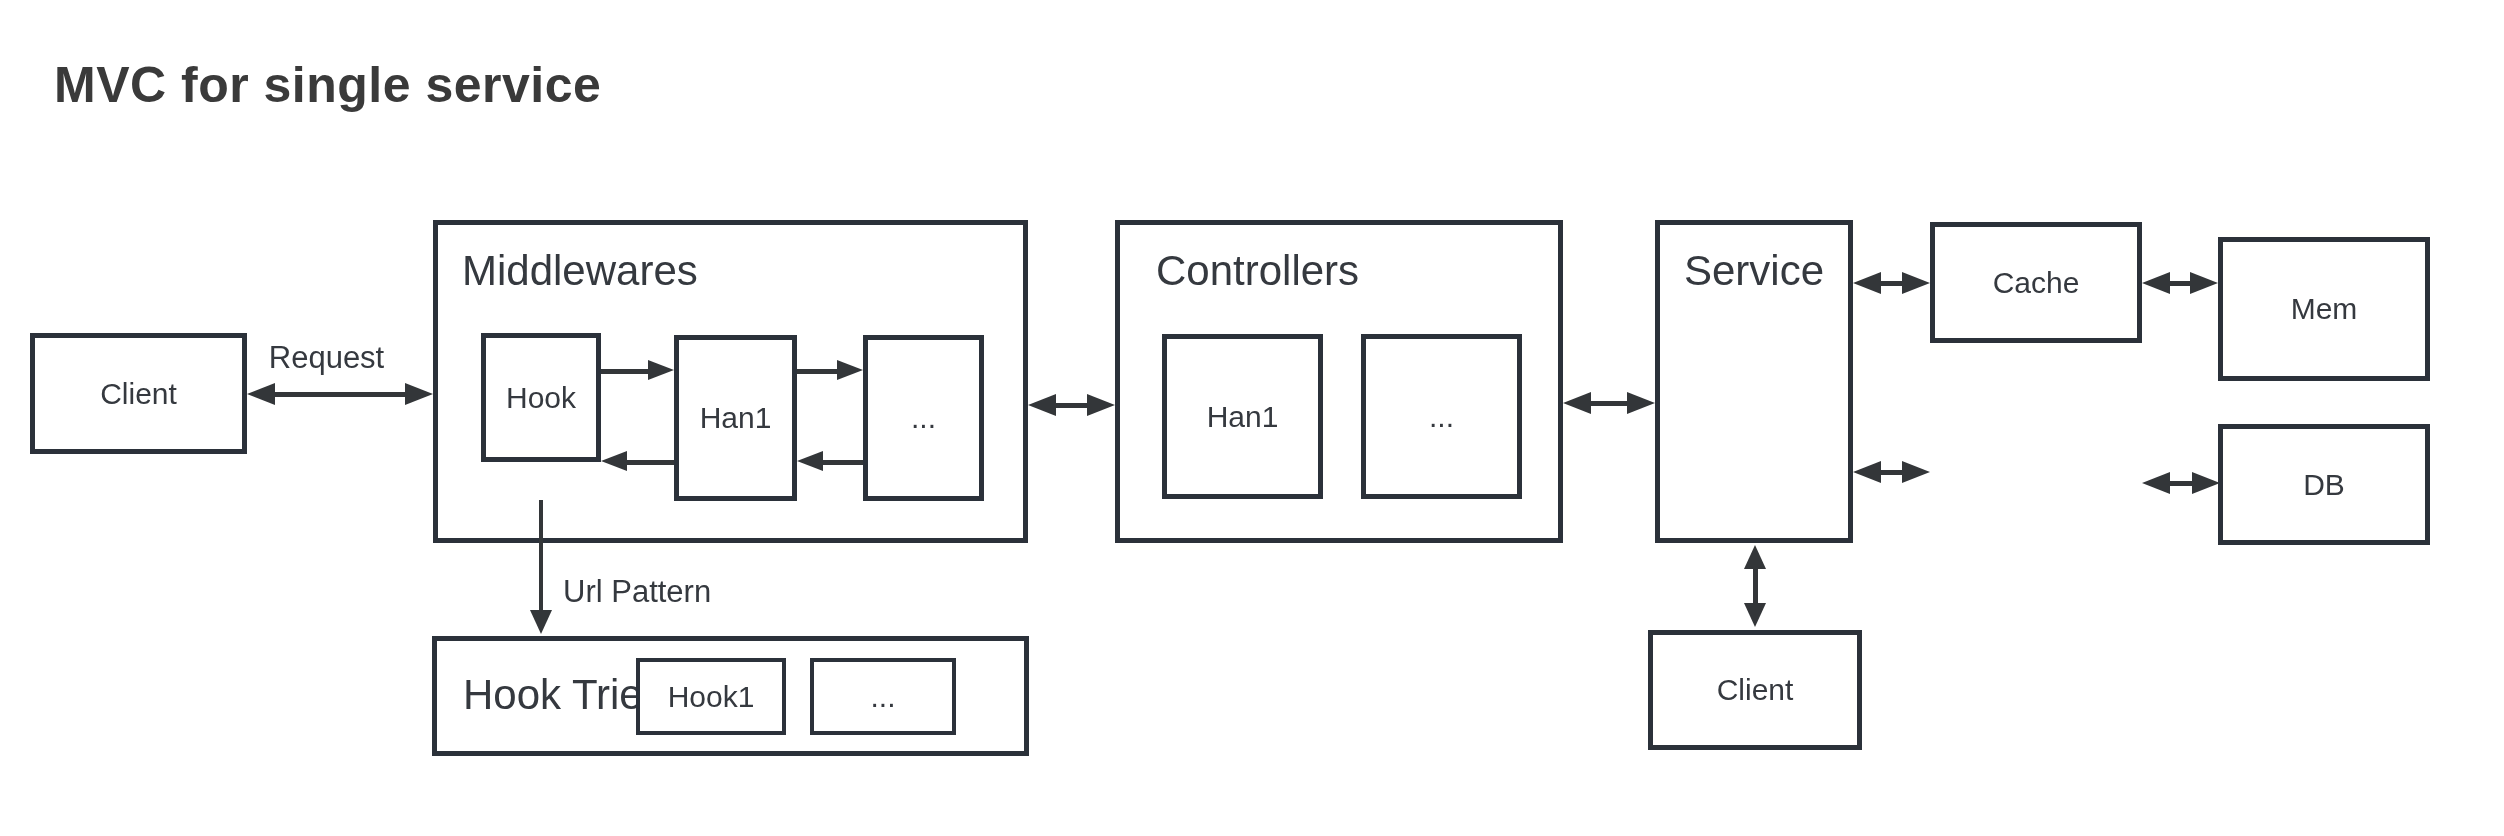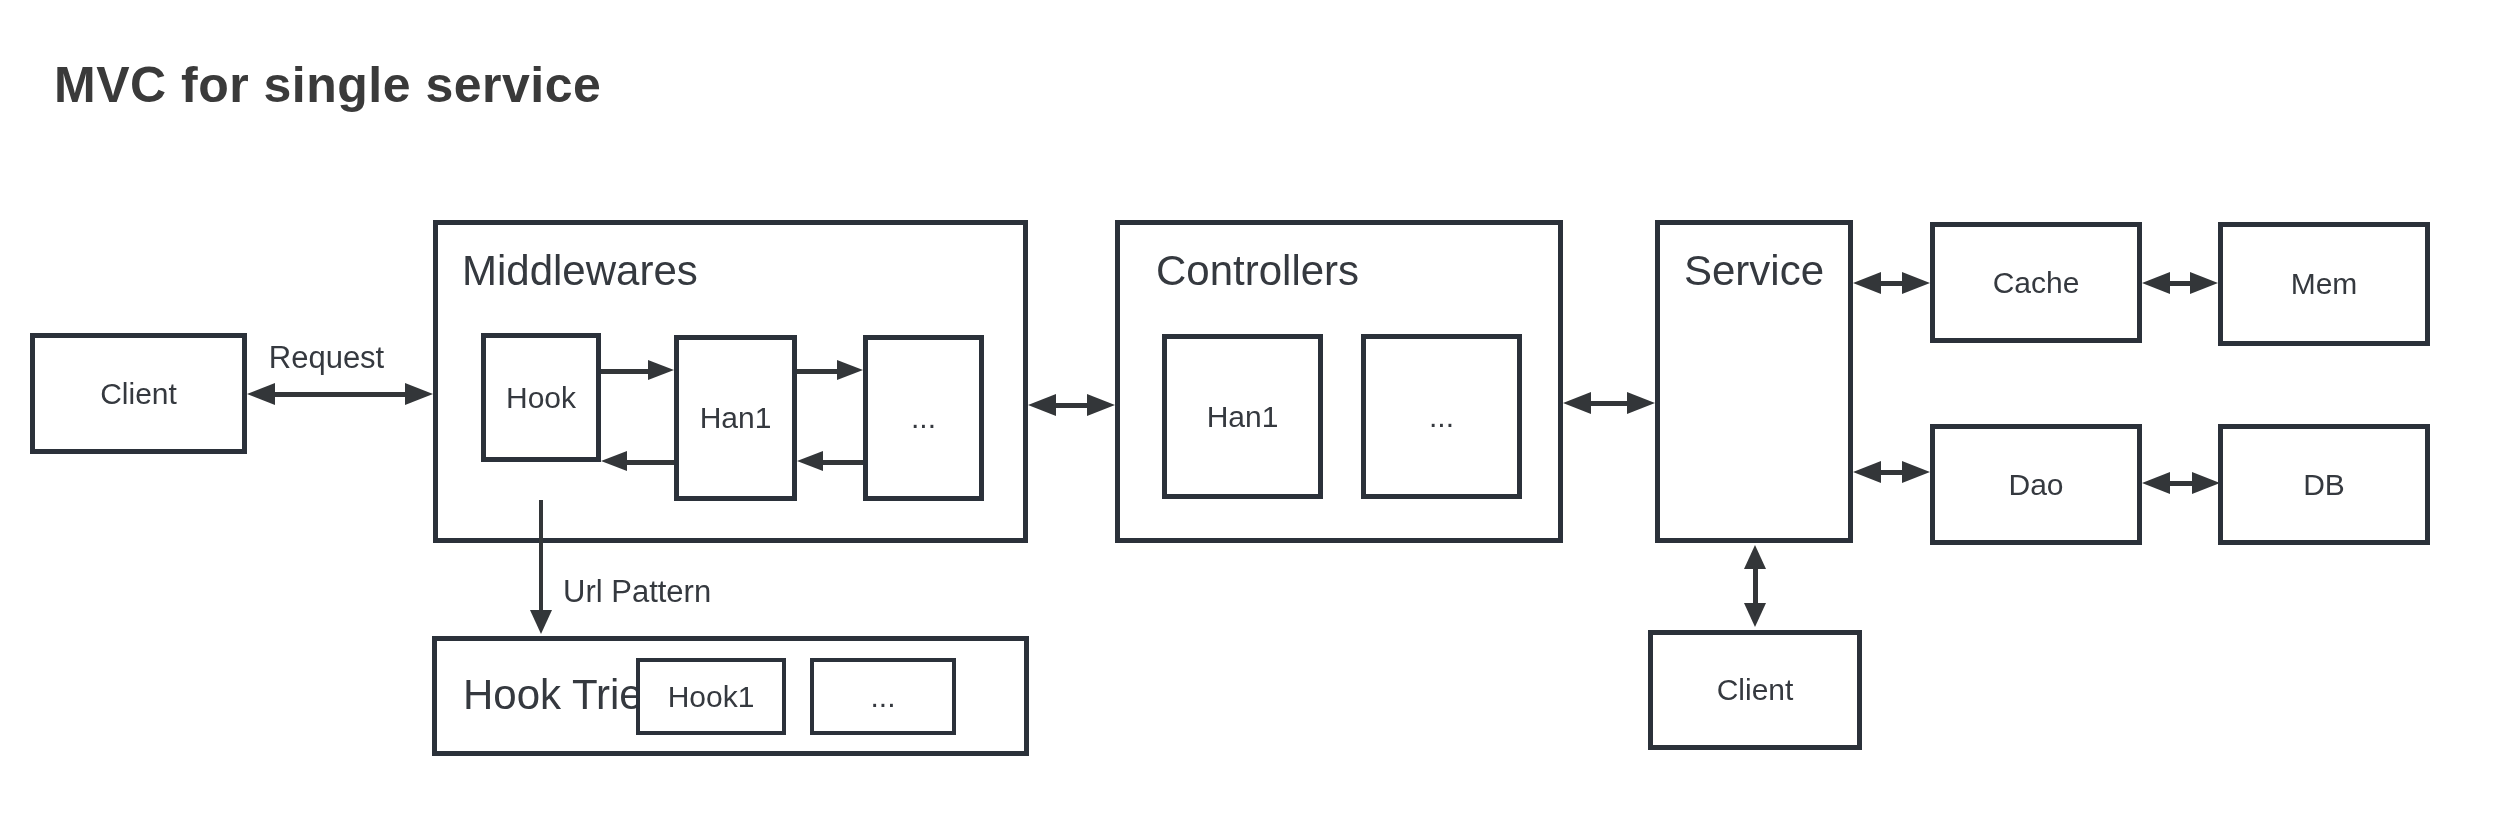--- a/index.html
+++ b/index.html
@@ -141,38 +141,35 @@
   </div>
   <div class="ah" style="left:2142px;top:271px;width:76px;height:24px;">
     <i class="ln" style="left:20px;right:20px;"></i>
     <i class="hd hl"></i>
     <i class="hd hr"></i>
   </div>
 
   <div class="box" style="left:1930px;top:222px;width:212px;height:121px;">
     <span class="box-label">Cache</span>
   </div>
-  <div class="box" style="left:2218px;top:222px;width:212px;height:124px;">
+  <div class="box" style="left:2218px;top:237px;width:212px;height:144px;">
     <span class="box-label">Mem</span>
   </div>
 
   <div class="ah" style="left:1853px;top:460px;width:77px;height:24px;">
     <i class="ln" style="left:20px;right:20px;"></i>
     <i class="hd hl"></i>
     <i class="hd hr"></i>
   </div>
   <div class="ah" style="left:2142px;top:471px;width:78px;height:24px;">
     <i class="ln" style="left:20px;right:20px;"></i>
     <i class="hd hl"></i>
     <i class="hd hr"></i>
   </div>
 
-  <div class="box" style="left:1930px;top:424px;width:212px;height:121px;">
-    <span class="box-label">Dao</span>
-  </div>
   <div class="box" style="left:2218px;top:424px;width:212px;height:121px;">
     <span class="box-label">DB</span>
   </div>
 
   <div class="av" style="left:1743px;top:545px;width:24px;height:82px;">
     <i class="lnv" style="top:18px;bottom:18px;"></i>
     <i class="hu"></i>
     <i class="hdn"></i>
   </div>
 

